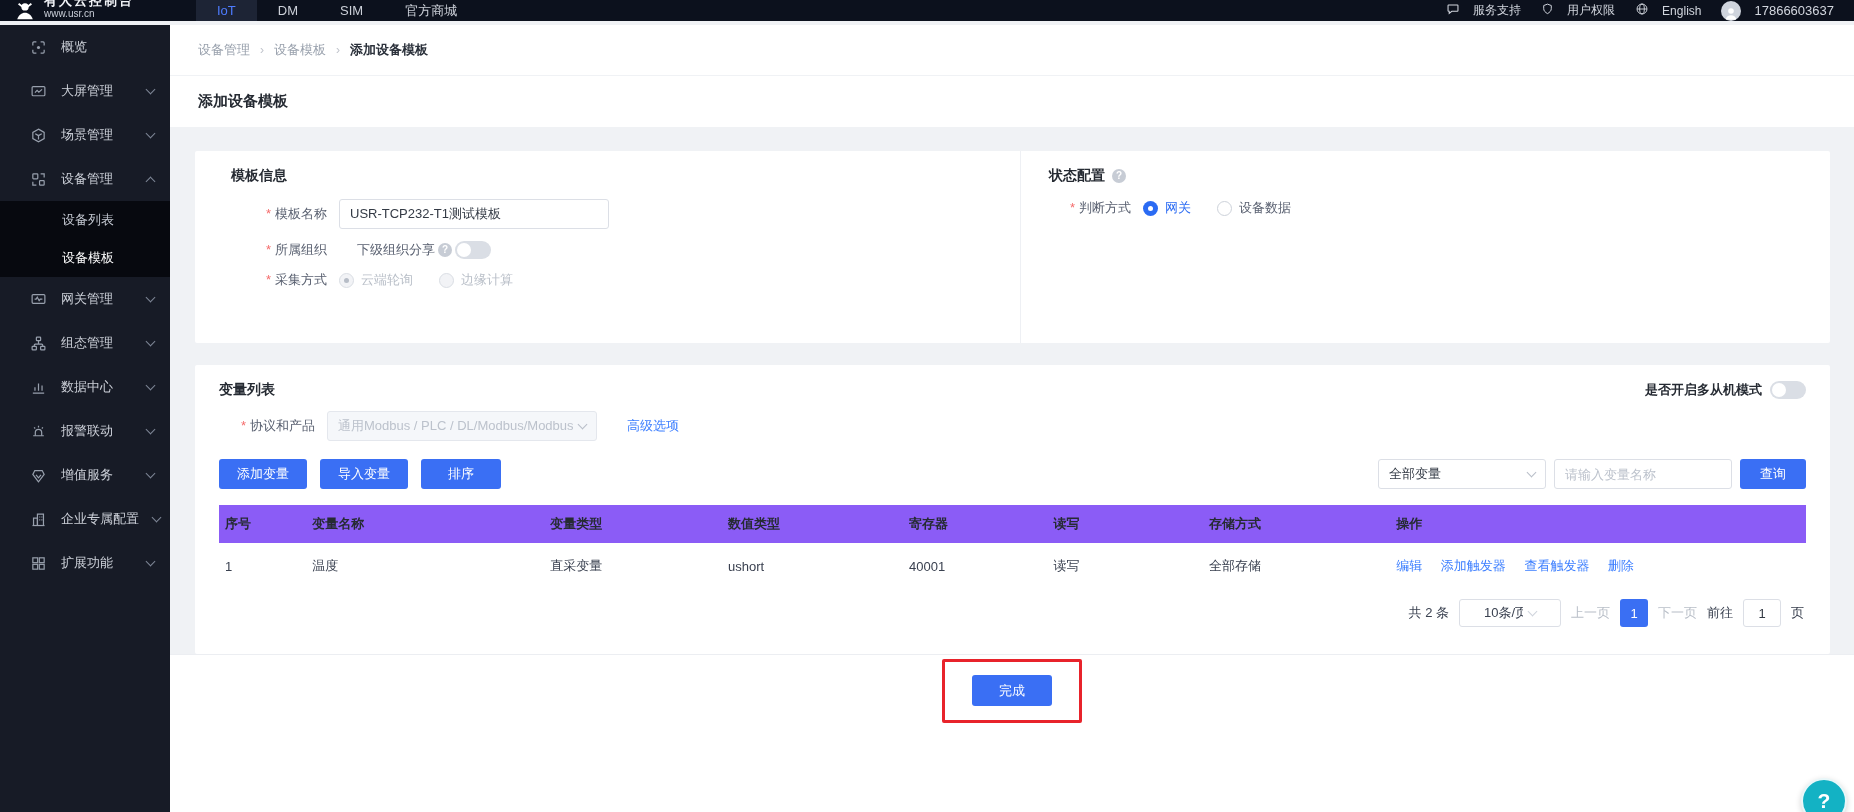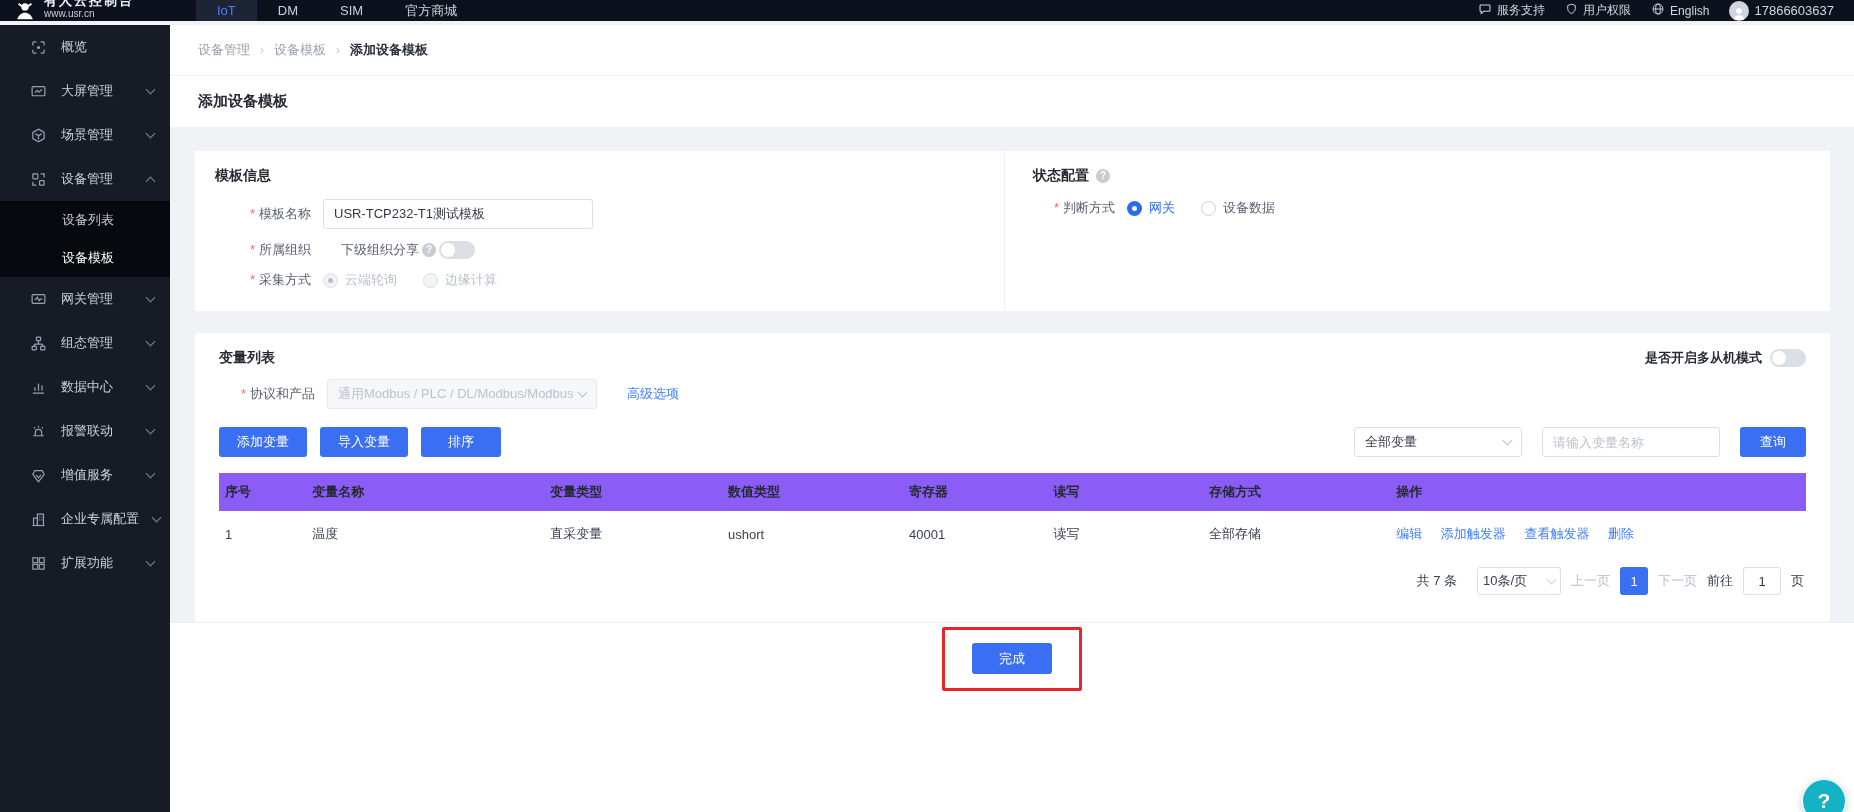--- a/index.html
+++ b/index.html
@@ -10,21 +10,21 @@
   .topbar { position:absolute; top:0; left:0; right:0; height:21px; background:#0c111d; display:flex; align-items:center; overflow:hidden; z-index:30; }
   .brand { width:170px; flex:none; display:flex; align-items:center; padding-left:14px; gap:8px; }
   .brand-ic svg { display:block; }
   .brand-text { display:flex; flex-direction:column; margin-top:-9px; line-height:1; }
   .brand-name { font-size:13px; font-weight:bold; color:#f2f4f8; letter-spacing:2px; margin-bottom:2px; }
   .brand-url { font-size:10px; color:#c9ced8; }
   .tabs { margin-left:26px; display:flex; align-self:stretch; }
   .tab { padding:0 21px; display:flex; align-items:center; font-size:13px; color:#ccd0d8; cursor:pointer; }
   .tab.active { background:#1d2435; color:#4e7cff; }
   .top-right { margin-left:auto; display:flex; align-items:center; }
-  .top-item { display:flex; align-items:center; gap:5px; color:#d2d6de; font-size:12px; margin-right:20px; cursor:pointer; white-space:nowrap; }
+  .top-item { display:flex; align-items:center; gap:13px; color:#d2d6de; font-size:12px; margin-right:20px; cursor:pointer; white-space:nowrap; }
   .avatar { width:20px; height:20px; border-radius:50%; background:#cfd4dd; display:flex; align-items:flex-end; justify-content:center; overflow:hidden; flex:none; }
   .phone { font-size:13px; color:#d2d6de; margin-right:0; }
 
   
   .sidebar { position:absolute; left:0; top:25px; bottom:0; width:170px; background:#171b26; z-index:20; }
   .nav-item { height:44px; display:flex; align-items:center; padding:0 16px 0 30px; gap:14px; font-size:13px; color:#ccd0d8; cursor:pointer; }
   .nav-ic { width:17px; height:17px; flex:none; display:flex; align-items:center; justify-content:center; }
   .nav-ic svg { display:block; }
   .nav-label { flex:1; white-space:nowrap; }
   .chev { width:7px; height:7px; border-right:1.5px solid #7e8696; border-bottom:1.5px solid #7e8696; display:inline-block; transform:rotate(45deg); flex:none; margin-top:-3px; }
@@ -36,21 +36,21 @@
   
   .content { position:absolute; left:170px; top:25px; right:0; bottom:0; display:flex; flex-direction:column; background:#f0f2f5; }
   .page-header { background:#fff; flex:none; }
   .crumbs { height:51px; display:flex; align-items:center; padding:0 28px; border-bottom:1px solid #f0f2f5; font-size:13px; }
   .crumb { color:#98a0ac; cursor:pointer; }
   .crumb.current { color:#2b313b; font-weight:bold; cursor:default; }
   .crumb-sep { color:#c0c4cc; margin:0 10px; font-size:12px; }
   .page-title { height:51px; display:flex; align-items:center; padding:0 28px; font-weight:bold; font-size:15px; color:#262b33; }
 
   .card { background:#fff; border-radius:2px; }
-  .card1 { margin:24px 24px 0 25px; height:160px; display:flex; }
+  .card1 { margin:24px 24px 0 25px; height:192px; display:flex;padding-left:16px; }
   .card1-left { width:810px; flex:none; padding:16px 0 0 20px; border-right:1px solid #eef0f4; }
   .card1-right { flex:1; padding:16px 0 0 28px; }
   .section-title { font-size:14px; font-weight:bold; color:#262b33; display:flex; align-items:center; gap:7px; }
   .card1 .section-title { margin-bottom:14px; }
 
   .form-row { display:flex; align-items:center; margin-bottom:12px; }
   .form-label { width:96px; text-align:right; font-size:13px; color:#596070; margin-right:12px; flex:none; white-space:nowrap; }
   .req::before { content:"*"; color:#f56c6c; margin-right:4px; }
   .text-input { width:270px; height:30px; border:1px solid #dcdfe6; border-radius:3px; padding:0 10px; font-size:13px; color:#333a45; font-family:inherit; outline:none; background:#fff; }
   .select { width:270px; height:30px; border:1px solid #dcdfe6; border-radius:3px; display:flex; align-items:center; justify-content:space-between; padding:0 10px; font-size:13px; color:#333a45; background:#fff; cursor:pointer; }
@@ -80,33 +80,33 @@
   .card2 { margin:22px 24px 0 25px; height:289px; padding:16px 24px 0; }
   .card2-head { display:flex; justify-content:space-between; align-items:center;gap:24px; }
   .multi-slave { display:flex; align-items:center; gap:8px; font-size:13px; font-weight:bold; color:#262b33; }
   .protocol-row { margin-top:12px; }
   .adv-link { margin-left:30px; color:#3d7fff; font-size:13px; cursor:pointer; }
 
   .toolbar { margin-top:18px; display:flex; align-items:center; }
   .btn { height:30px; border:none; border-radius:3px; background:#3a6ff4; color:#fff; font-size:13px; padding:0 18px; font-family:inherit; cursor:pointer; }
   .btn-add, .btn-import { margin-right:13px; }
   .btn-sort { padding:0 27px; }
-  .right-tools { margin-left:auto; display:flex; align-items:center; gap:20px; }
+  .right-tools { margin-left:auto; display:flex; align-items:center; gap:8px; }
   .filter-select { width:168px; }
   .search-input { width:178px; }
   .search-input::placeholder { color:#bcc2cc; }
   .btn-search { padding:0 20px; }
 
   table.vars { margin-top:16px; width:100%; border-collapse:collapse; table-layout:fixed; }
   table.vars th { background:#8b5cf6; font-size:13px; color:#262b33; font-weight:bold; text-align:left; height:38px; padding:0 6px; }
   table.vars td { font-size:13px; color:#3a4150; height:46px; padding:0 6px; }
   .act-link { color:#3d7fff; margin-right:15px; font-size:13px; cursor:pointer; white-space:nowrap; }
 
   .pagination { margin-top:10px; display:flex; justify-content:flex-end; align-items:center; gap:10px; font-size:13px; color:#3a4150; padding-right:2px; }
-  .pg-size { width:84px; height:28px; padding:0 5px; color:#3a4150;margin-left:10px; }
+  .pg-size { width:102px; height:28px; padding:0 24px; color:#3a4150; }
   .pg-size .sel-chev { border-color:#cfd4dc; }
   .pg-nav { color:#b9bfc8; cursor:pointer; }
   .pg-cur { width:28px; height:28px; background:#3a6ff3; color:#fff; border-radius:3px; display:flex; align-items:center; justify-content:center; cursor:pointer; }
   .pg-goto { color:#3a4150; }
   .pg-goto-input { width:38px; height:28px; border:1px solid #dcdfe6; border-radius:3px; text-align:center; font-size:13px; color:#333a45; font-family:inherit; outline:none; }
 
   .footer-bar { flex:1; background:#fff; position:relative; border-top:1px solid #eceef2; }
   .annotation { position:absolute; left:50%; top:4px; transform:translateX(-50%); width:140px; height:64px; border:3px solid #e8232b; border-radius:2px; pointer-events:none; }
   .btn-finish { position:absolute; left:50%; top:20px; transform:translateX(-50%); width:80px; height:31px; padding:0; }
 
@@ -416,21 +416,21 @@
             <span class="act-link">编辑</span>
             <span class="act-link">添加触发器</span>
             <span class="act-link">查看触发器</span>
             <span class="act-link">删除</span>
           </td>
         </tr>
       </tbody>
     </table>
 
     <div class="pagination">
-      <span>共 7 条</span>
+      <span>共 2 条</span>
       <div class="select pg-size">
         <span class="sel-text">10条/页</span>
         <span class="sel-chev"></span>
       </div>
       <span class="pg-nav">上一页</span>
       <span class="pg-cur">1</span>
       <span class="pg-nav">下一页</span>
       <span class="pg-goto">前往</span>
       <input class="pg-goto-input" type="text" value="1" style="">
       <span class="pg-goto">页</span>

